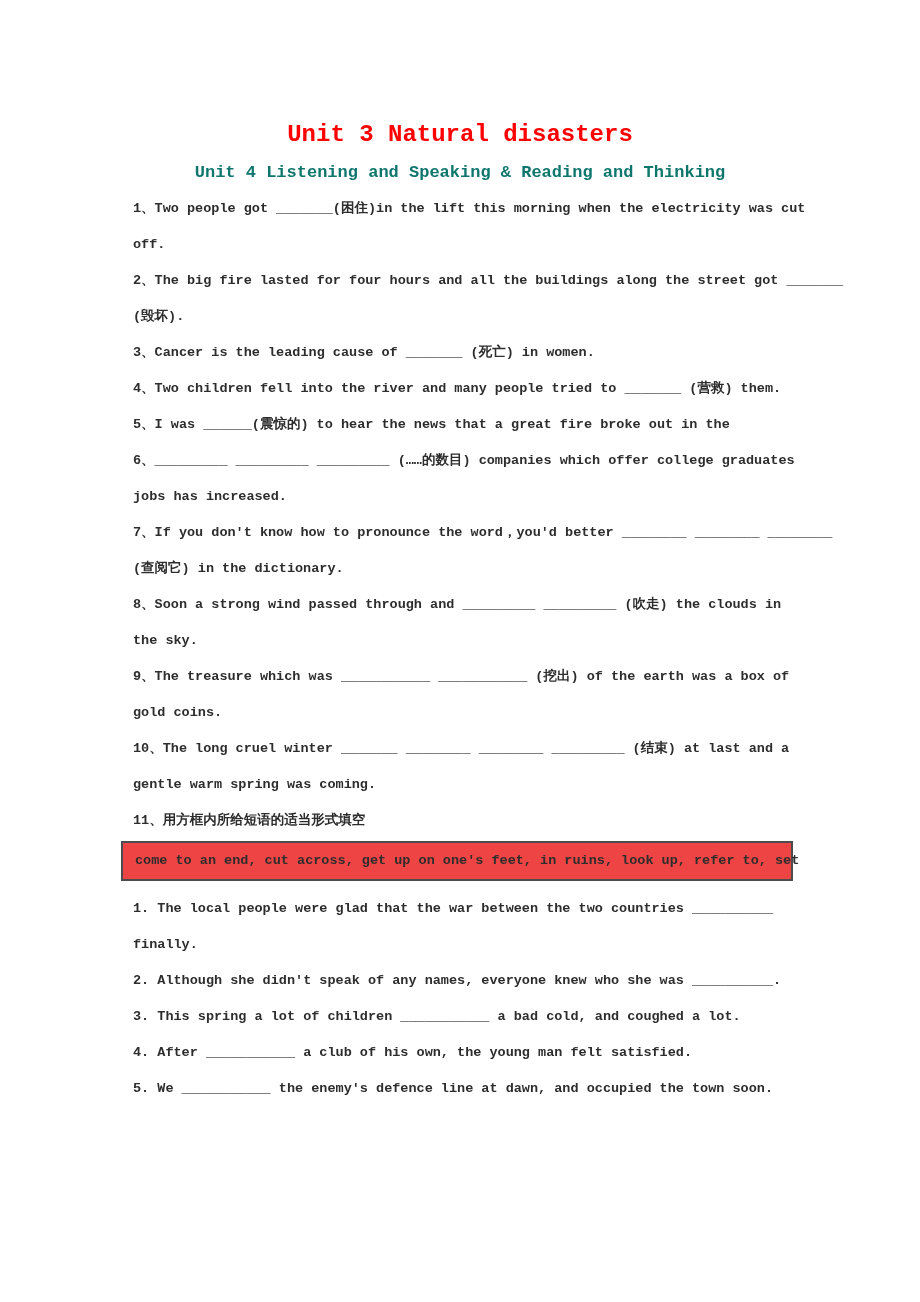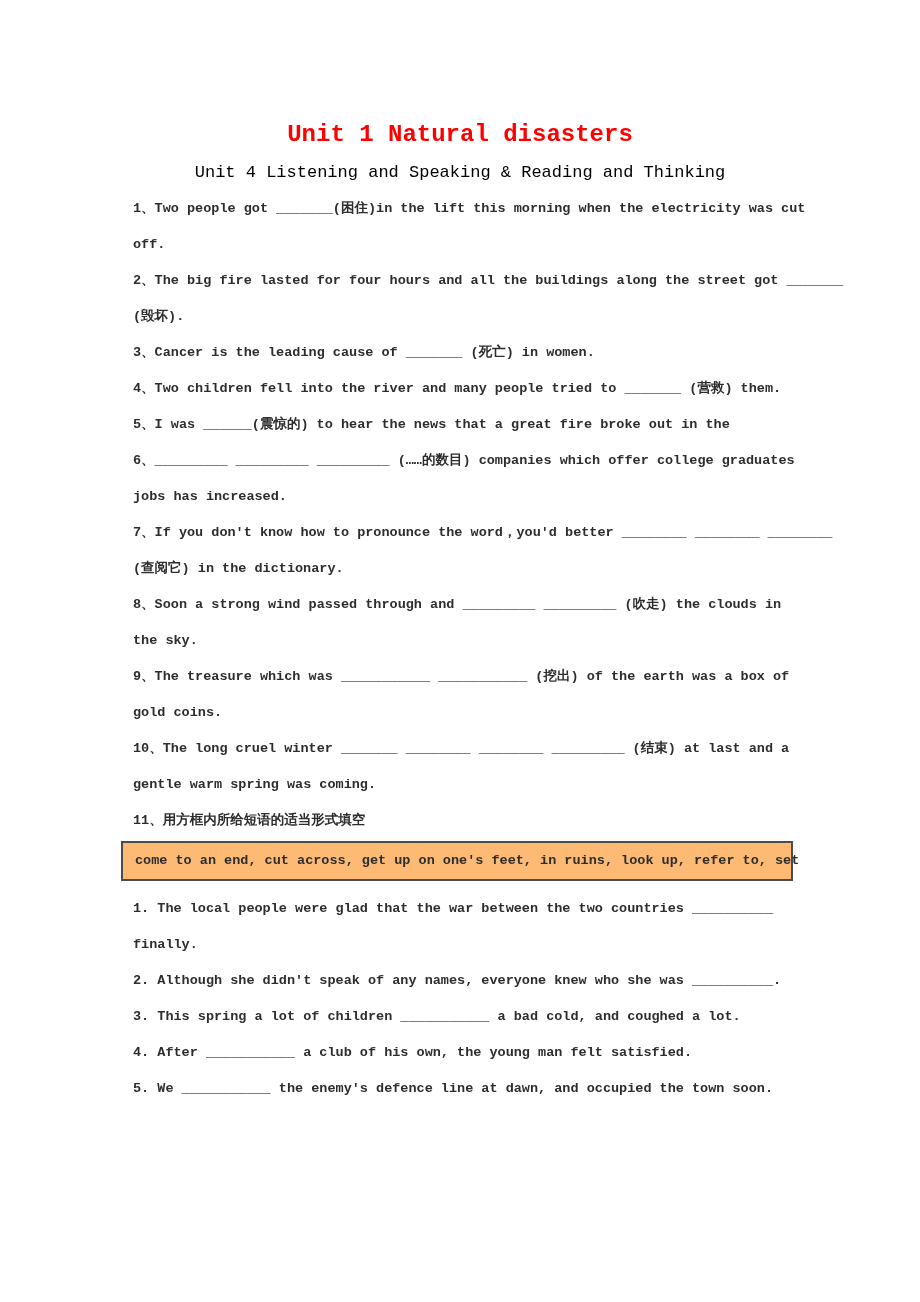--- a/index.html
+++ b/index.html
@@ -7,37 +7,37 @@
     width:920px;height:1302px;background:#ffffff;overflow:hidden;
     font-family:"Liberation Mono","DejaVu Sans Mono",monospace;
     color:#2d2d2d;
   }
   .title{
     margin:0;padding-top:120px;text-align:center;
     font-size:24px;line-height:30px;font-weight:bold;color:#ff0000;
   }
   .subtitle{
     margin:12px 0 0 0;text-align:center;
-    font-size:17px;line-height:22px;font-weight:normal;color:#000000;
+    font-size:17px;line-height:22px;font-weight:bold;color:#0f766e;
   }
   .content{margin:7px 0 0 133px;font-size:13.5px;}
   .line{white-space:pre;line-height:36px;height:36px;overflow:visible;font-weight:bold;}
   .phrase-box{
-    width:656px;border:2px solid #4c4c4c;background:#fdba74;
+    width:656px;border:2px solid #4c4c4c;background:#ef4444;
     margin:2px 0 6px -12px;padding:1px 0 1px 12px;
   }
   .phrase-box .line{line-height:34px;height:34px;}
   .part2-gap{margin-top:10px;}
 </style>
 </head>
 <body>
 
 <div class="page">
 
-  <h1 class="title">Unit 1 Natural disasters</h1>
+  <h1 class="title">Unit 3 Natural disasters</h1>
   <h2 class="subtitle">Unit 4 Listening and Speaking &amp; Reading and Thinking</h2>
 
   <div class="content">
 
     <div class="line">1、Two people got _______(困住)in the lift this morning when the electricity was cut</div>
     <div class="line">off.</div>
 
     <div class="line">2、The big fire lasted for four hours and all the buildings along the street got _______</div>
     <div class="line">(毁坏).</div>
 

